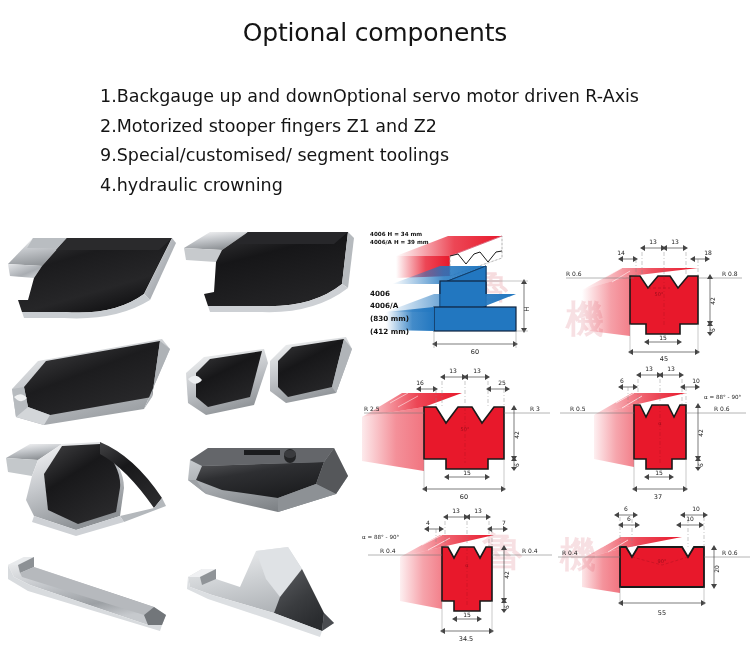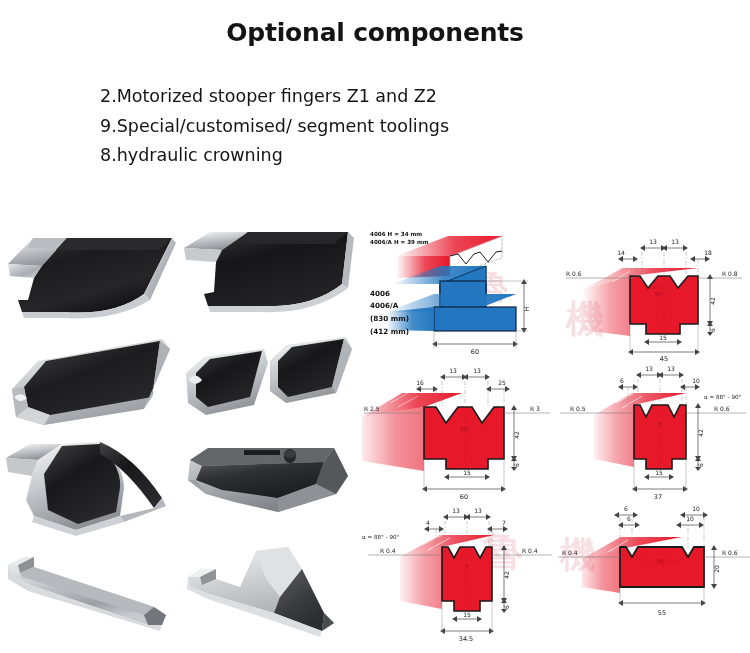--- a/index.html
+++ b/index.html
@@ -10,21 +10,21 @@
     color:#141414;
     overflow:hidden;
     position:relative;
   }
   .page{position:relative;width:750px;height:653px;}
 
   
   .title{
     position:absolute;left:0;top:18px;width:750px;
     text-align:center;
-    font-size:25px;font-weight:bold;
+    font-size:25px;font-weight:normal;
     letter-spacing:-0.2px;
     font-family:"DejaVu Sans", sans-serif;
   }
 
   
   .list{
     position:absolute;left:100px;top:82px;width:600px;
   }
   .list-item{
     font-size:17.5px;
@@ -57,23 +57,24 @@
   .dwg svg{position:absolute;left:0;top:0;}
 </style>
 </head>
 <body>
 
 <div class="page">
 
   <div class="title">Optional components</div>
 
   <div class="list">
+    <div class="list-item">1.Backgauge up and downOptional servo motor driven R-Axis</div>
     <div class="list-item">2.Motorized stooper fingers Z1 and Z2</div>
     <div class="list-item">9.Special/customised/ segment toolings</div>
-    <div class="list-item">8.hydraulic crowning</div>
+    <div class="list-item">4.hydraulic crowning</div>
   </div>
 
   <div class="photos">
 
     <div class="photo" title="press-brake-die-1">
       <svg width="174" height="105" viewBox="0 0 174 105">
         <defs>
           <linearGradient id="g1d" x1="0" y1="0" x2="0.6" y2="1">
             <stop offset="0" stop-color="#3c3c3e"></stop>
               <stop offset="35%" stop-color="#1b1b1d"></stop>

